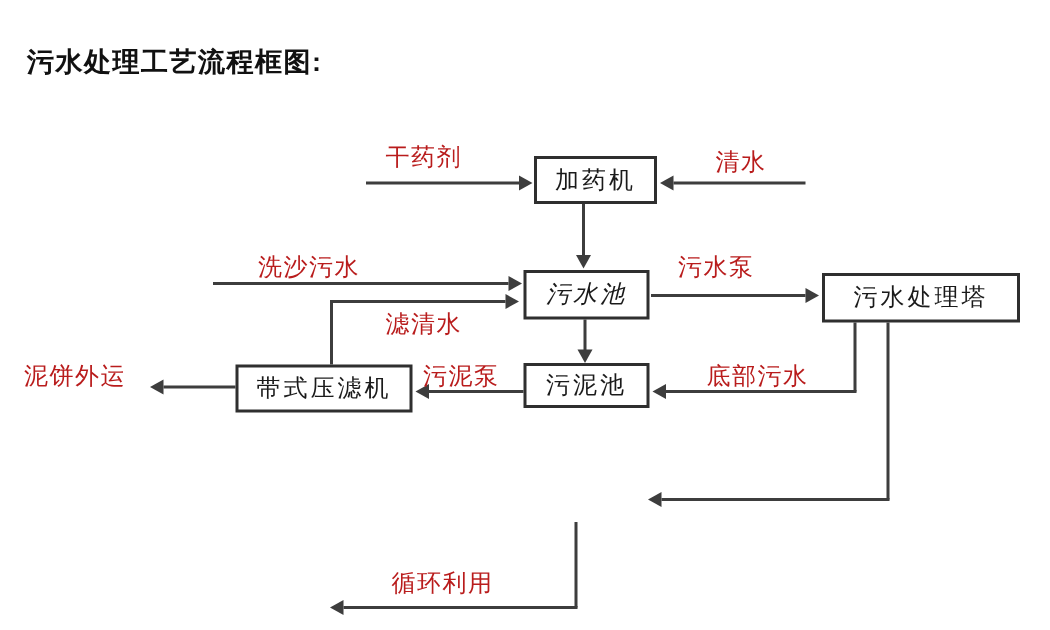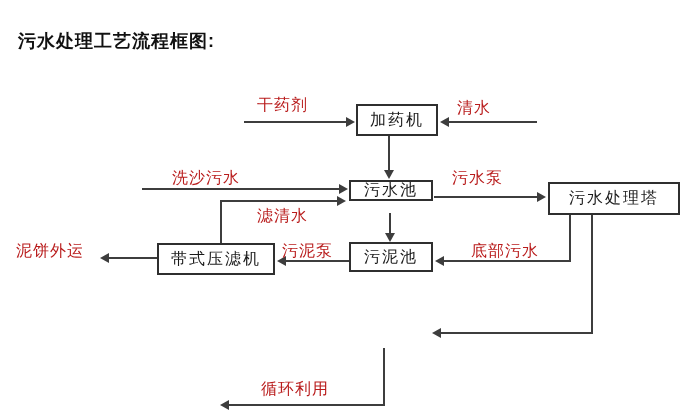--- a/index.html
+++ b/index.html
@@ -50,32 +50,32 @@
   .ad { border-left: 5px solid transparent; border-right: 5px solid transparent; border-top: 9px solid #3d3d3d; }
 </style>
 </head>
 <body>
 
 <div class="canvas">
 
   <div class="title">污水处理工艺流程框图:</div>
 
   <div class="node" style="left:356px; top:88px; width:82px; height:32px;">加药机</div>
-  <div class="node" style="left:349px; top:164px; width:84px; height:21px;">污水池</div>
+  <div class="node" style="left:349px; top:164px; width:84px; height:33px;font-style:italic;">污水池</div>
   <div class="node" style="left:349px; top:226px; width:84px; height:30px;">污泥池</div>
   <div class="node" style="left:548px; top:166px; width:132px; height:33px;">污水处理塔</div>
   <div class="node" style="left:157px; top:227px; width:118px; height:32px;">带式压滤机</div>
 
   <div class="hl" style="left:244px; top:105px; width:102px;"></div>
   <div class="ar" style="left:346px; top:101px;"></div>
   <div class="lbl" style="left:257px; top:79px;">干药剂</div>
 
   <div class="hl" style="left:449px; top:105px; width:88px;"></div>
   <div class="al" style="left:440px; top:101px;"></div>
-  <div class="lbl" style="left:457px; top:82px;text-align:center;">清水</div>
+  <div class="lbl" style="left:477px; top:82px;text-align:center;">清水</div>
 
   <div class="vl" style="left:388px; top:120px; height:34px;"></div>
   <div class="ad" style="left:384px; top:154px;"></div>
 
   <div class="hl" style="left:142px; top:172px; width:197px;"></div>
   <div class="ar" style="left:339px; top:168px;"></div>
   <div class="lbl" style="left:172px; top:152px;text-align:center;">洗沙污水</div>
 
   <div class="vl" style="left:220px; top:185px; height:42px;"></div>
   <div class="hl" style="left:220px; top:184px; width:117px;"></div>

